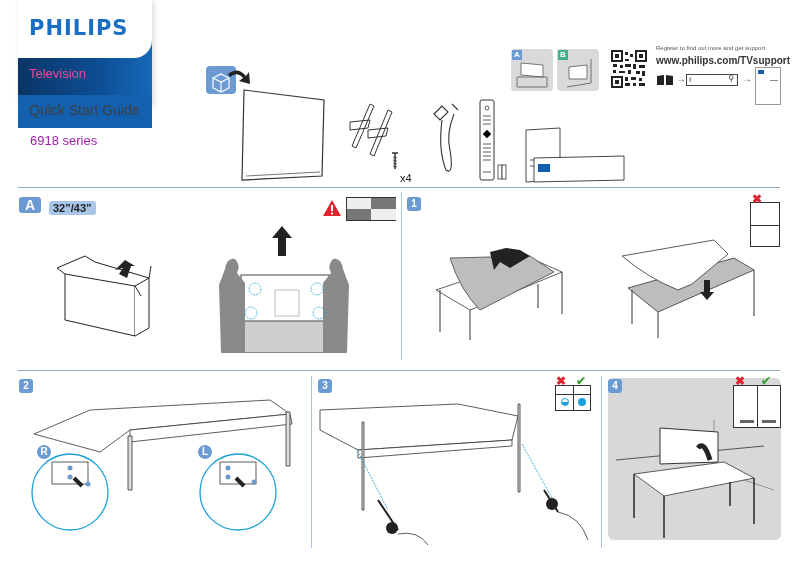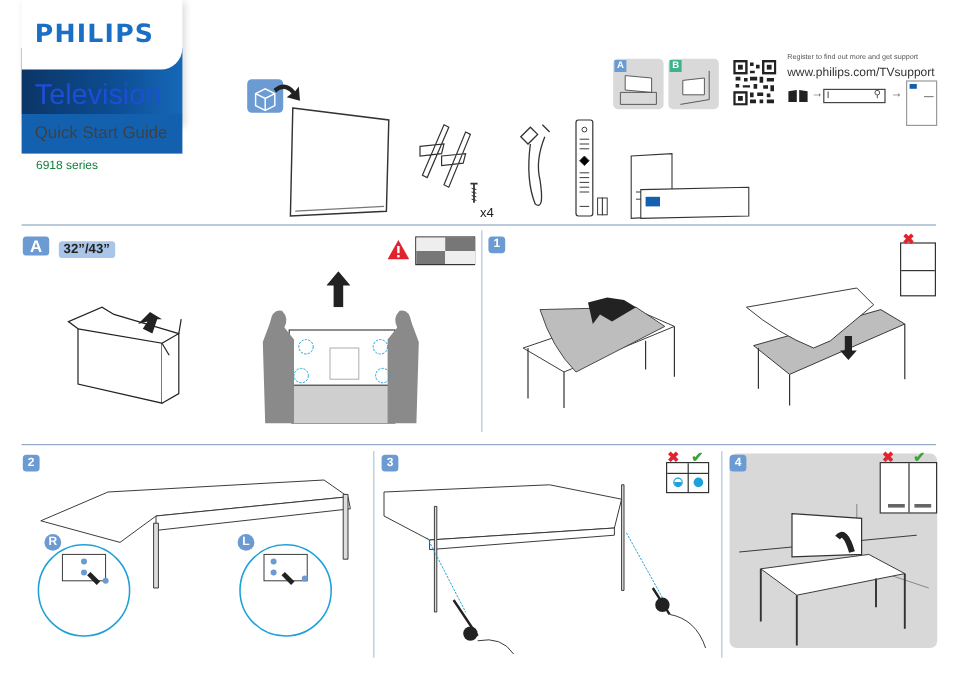--- a/index.html
+++ b/index.html
@@ -6,37 +6,37 @@
   html, body { width: 802px; height: 567px; background: #ffffff; overflow: hidden; }
   body { font-family: "Liberation Sans", sans-serif; color: #333; position: relative; }
   .abs { position: absolute; }
 
   
   .cover { left: 18px; top: 0; width: 134px; height: 104px; box-shadow: 2px 2px 6px rgba(0,0,0,0.15); text-align: right; }
   .cover-top { position: absolute; left: 0; top: 0; width: 134px; height: 58px; background: #fff; border-bottom-right-radius: 18px; }
   .cover-logo { position: absolute; left: 11px; top: 16px; font-family: "DejaVu Sans", sans-serif; font-weight: bold; font-size: 21px; letter-spacing: 1px; color: #1a6fc4; }
   .cover-mid-fill { position: absolute; left: 0; top: 40px; width: 134px; height: 55px; background: linear-gradient(90deg, #0b3566 0%, #0d4e94 60%, #1668b8 100%); z-index: 0; }
   .cover-top { z-index: 1; }
-  .cover-title { position: absolute; left: 11px; top: 66px; color: #1d4ed8; font-size: 24px; z-index: 2; }
+  .cover-title { position: absolute; left: 11px; top: 66px; color: #ec4899; font-size: 13px; z-index: 2; }
   .cover-bot { position: absolute; left: 0; top: 95px; width: 134px; height: 33px; background: #1360ae; }
   .cover-sub { position: absolute; left: 11px; top: 102px; color: #404040; font-size: 14px; z-index: 2; }
-  .series { left: 30px; top: 133px; font-size: 10px; color: #15803d; }
+  .series { left: 30px; top: 133px; font-size: 13px; color: #a21caf; }
 
   
   .hline { height: 1px; background: #8fa9c6; }
   .vline { width: 1px; background: #a8c6e4; }
 
   
   .step-badge { width: 14px; height: 14px; border-radius: 3px; background: #6b9bd2; color: #fff; font-weight: bold; font-size: 10px; text-align: center; line-height: 14px; }
   .big-badge { width: 22px; height: 16px; border-radius: 3px; background: #6b9bd2; color: #fff; font-weight: bold; font-size: 14px; text-align: center; line-height: 16px; }
   .size-badge { background: #a9c6e8; color: #222; font-weight: bold; font-size: 11px; padding: 1px 4px; border-radius: 3px; }
 
   
   .reg-small { left: 656px; top: 45px; font-size: 6px; color: #555; }
-  .reg-url { left: 656px; top: 55px; font-size: 10px; color: #333; }
+  .reg-url { left: 656px; top: 55px; font-size: 10px; color: #333; font-weight: bold; }
   .search-box { left: 686px; top: 74px; width: 52px; height: 12px; border: 1px solid #444; font-size: 8px; }
   .arrow-txt { font-size: 10px; color: #555; }
 
   .thumb { border-radius: 4px; background: #d9d9d9; }
   .tag { width: 10px; height: 10px; color: #fff; font-size: 8px; font-weight: bold; text-align: center; line-height: 10px; }
 
   .panel4 { left: 608px; top: 378px; width: 173px; height: 162px; background: #d8d8d8; border-radius: 6px; }
   .redx { color: #e0232f; font-weight: bold; font-size: 12px; }
   .greenv { color: #3aa43a; font-weight: bold; font-size: 12px; }
   svg { display: block; }

